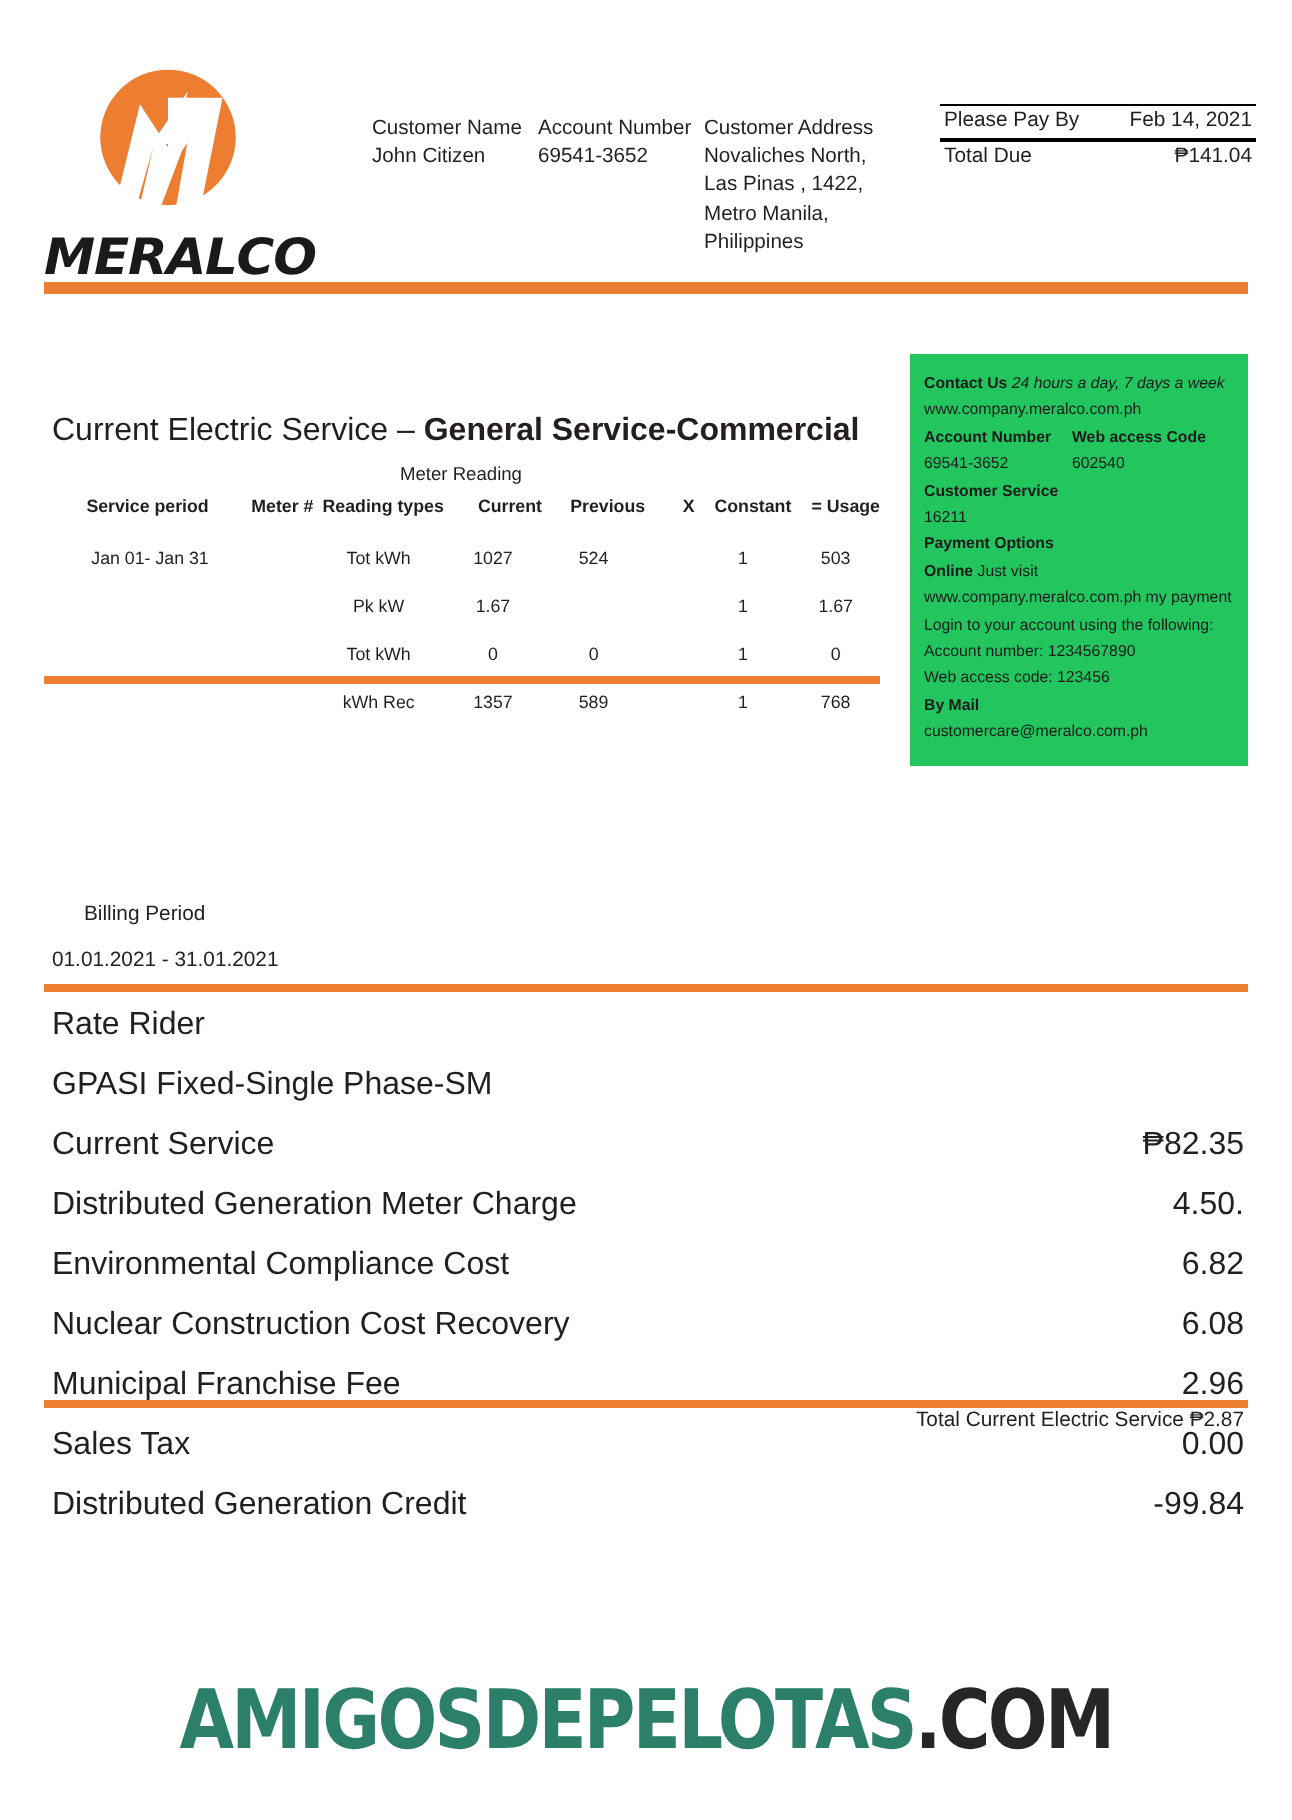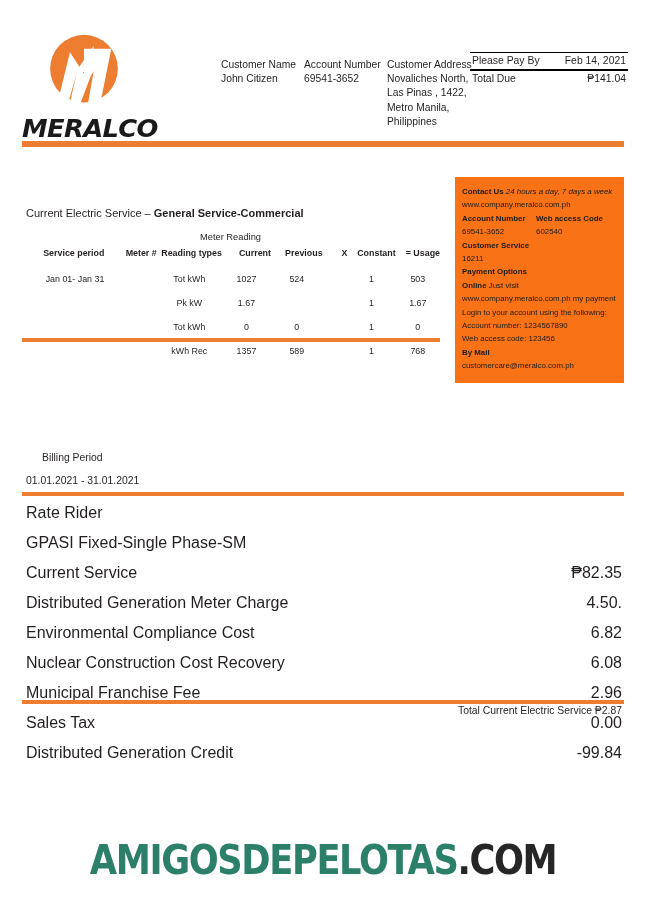--- a/index.html
+++ b/index.html
@@ -41,21 +41,20 @@
   }
 
   .cust-cols {
     position: absolute;
     left: 186px;
     top: 58px;
     display: flex;
     gap: 0;
     font-size: 10.3px;
     line-height: 14.2px;
-    margin-left: 35px;
   }
   .cust-col { width: 83px; }
   .cust-col.addr { width: 96px; }
   .cust-label { color: #231f20; }
   .cust-value { color: #231f20; }
 
   .paybox {
     position: absolute;
     left: 470px;
     top: 52px;
@@ -77,21 +76,21 @@
     background: #ED7D31;
   }
   .bar-head {
     left: 22px; top: 141px; width: 602px; height: 6px;
   }
 
   
   .svc-title {
     position: absolute;
     left: 26px; top: 207px;
-    font-size: 11px;
+    font-size: 16px;
     white-space: nowrap;
   }
   .svc-title b { font-weight: bold; }
 
   .meter-reading-label {
     position: absolute;
     left: 200px; top: 232px;
     font-size: 9.3px;
   }
 
@@ -122,21 +121,21 @@
   .mtable th.c-const,  .mtable td.c-const  { width: 50px; }
   .mtable th.c-usage,  .mtable td.c-usage  { width: 46px; }
 
   .bar-table { left: 22px; top: 338px; width: 418px; height: 4px; }
 
   
   .contact-box {
     position: absolute;
     left: 455px; top: 177px;
     width: 169px; height: 206px;
-    background: #f97316;
+    background: #22c55e;
     box-sizing: border-box;
     padding: 8px 6px 6px 7px;
     font-size: 7.9px;
     line-height: 13.4px;
     color: #1b1b1b;
     overflow: hidden;
   }
   .contact-box b { font-weight: bold; }
   .contact-box i { font-style: italic; }
   .cb-line { white-space: nowrap; }

